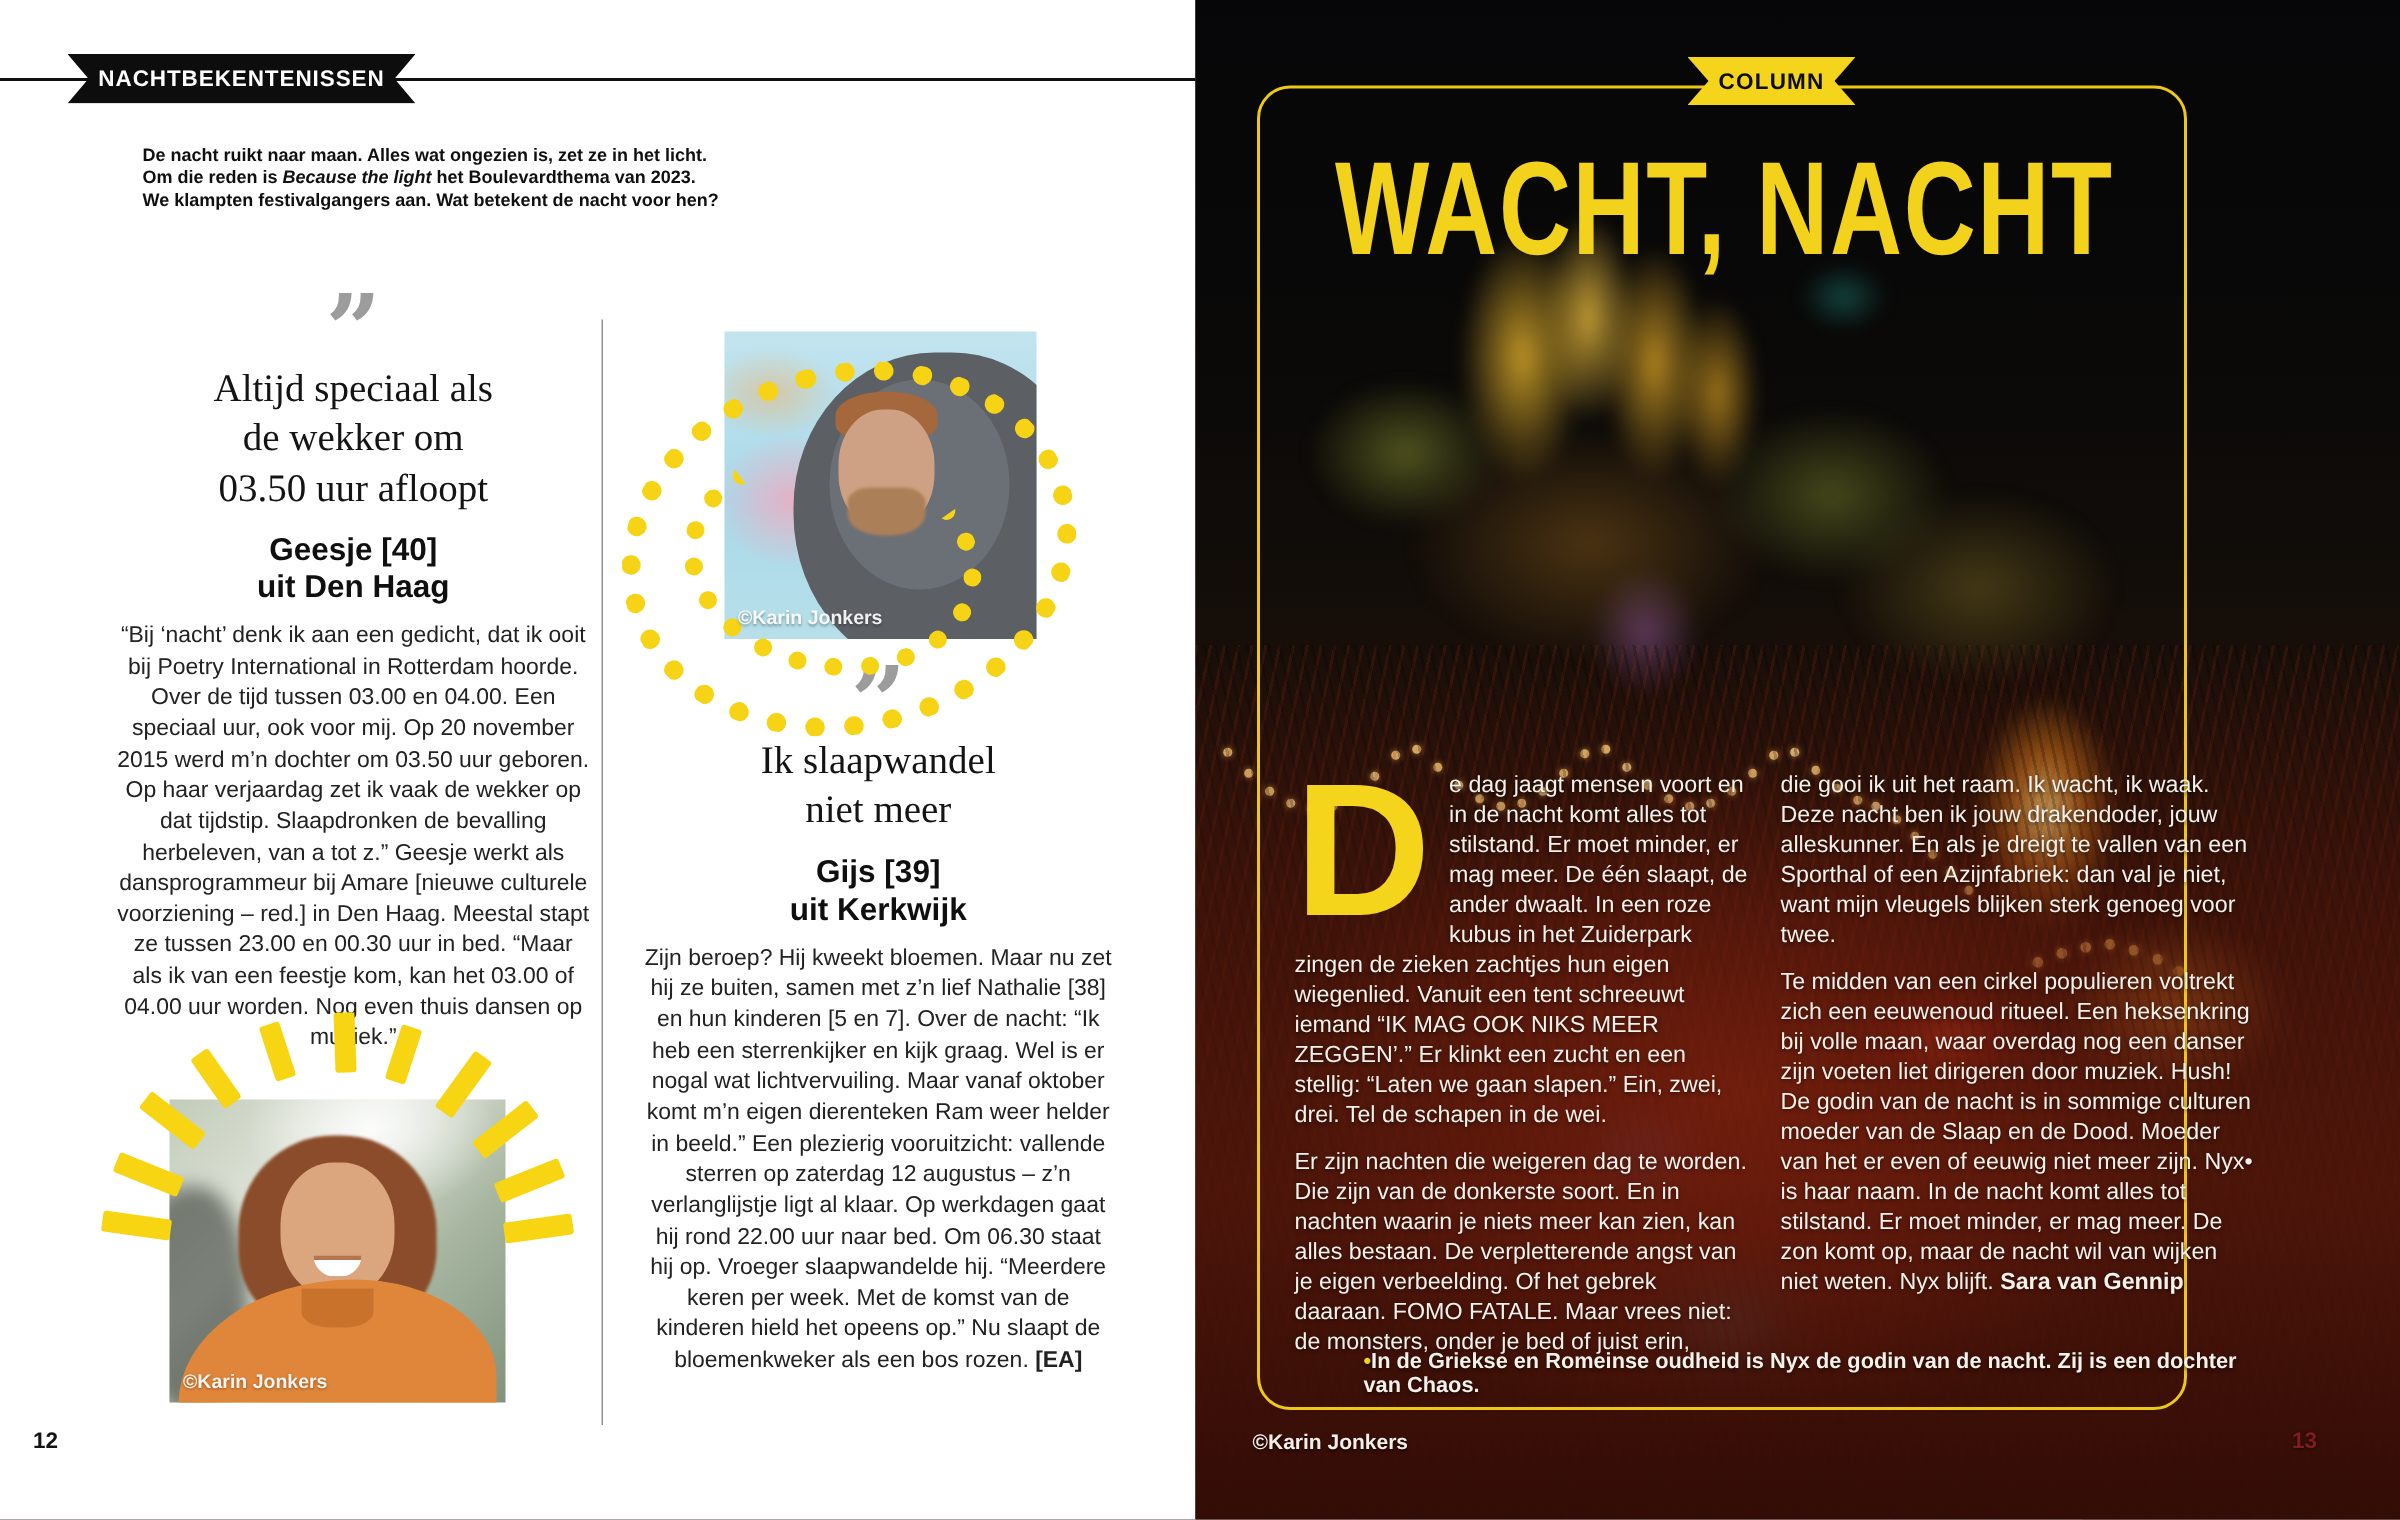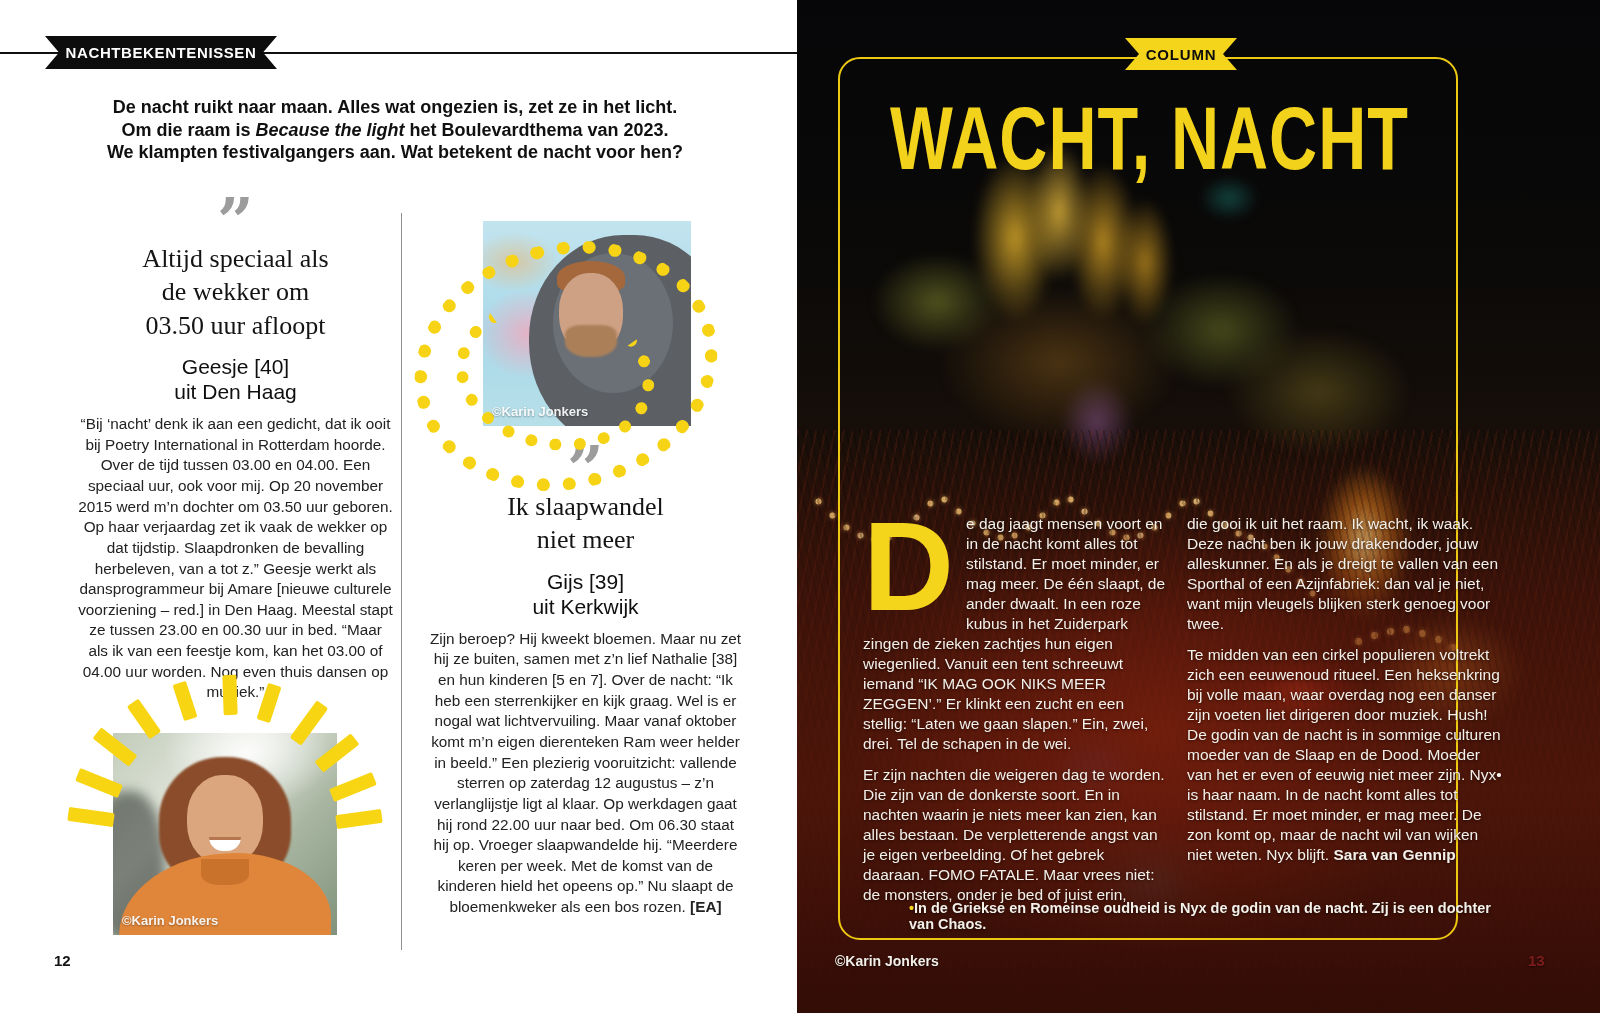--- a/index.html
+++ b/index.html
@@ -6,33 +6,33 @@
   html,body { width:1600px; height:1013px; }
   body { font-family:"Liberation Sans", sans-serif; background:#fff; overflow:hidden; }
   #spread { position:relative; width:1388px; height:1013px; background:#ffffff; }
 
   
   .rule-line { position:absolute; left:0; top:52px; width:797px; height:2px; background:#101010; }
   .ribbon { position:absolute; display:flex; align-items:center; justify-content:center;
             clip-path:polygon(0 0,100% 0,calc(100% - 14px) 50%,100% 100%,0 100%,14px 50%); }
   .ribbon-left { left:45px; top:36px; width:232px; height:33px; background:#0d0d0d;
                  color:#fff; font-weight:800; font-size:15px; letter-spacing:.6px; }
-  .intro { position:absolute; left:95px; top:96px; width:600px; text-align:center;
-           font-size:18px; line-height:1.26; font-weight:800; color:#101010; }
+  .intro { position:absolute; left:95px; top:96px; width:600px; text-align:left;
+           font-size:12px; line-height:1.26; font-weight:800; color:#101010; }
   .intro em { font-style:italic; font-weight:800; }
   .col-divider { position:absolute; left:401px; top:213px; width:1px; height:737px; background:#8f8f8f; }
 
   .profile { position:absolute; text-align:center; color:#1e1e1e; }
   .profile-1 { left:78px; top:198px; width:315px; }
   .profile-2 { left:428px; top:446px; width:315px; }
   .qmark { font-family:"DejaVu Serif", serif; font-weight:700; font-size:64px; line-height:.72;
            height:44px; color:#9c9c9c; }
   .p-quote { font-family:"Liberation Serif", serif; font-size:26px; line-height:1.28; color:#141414; }
   .p-quote span { display:block; }
-  .p-name { margin-top:12px; font-size:21px; line-height:1.22; font-weight:400; color:#0f0f0f; }
+  .p-name { margin-top:12px; font-size:21px; line-height:1.22; font-weight:700; color:#0f0f0f; }
   .p-name span { display:block; }
   .p-body { margin-top:9px; font-size:15.3px; line-height:1.35; font-weight:500; color:#222; }
   .p-body b { font-weight:800; }
 
   .photo { position:absolute; overflow:hidden; }
   .photo-credit { position:absolute; left:9px; bottom:7px; color:rgba(255,255,255,.92);
                   font-size:13px; font-weight:600; z-index:4; text-shadow:0 1px 2px rgba(0,0,0,.35); }
 
   
   .photo-geesje { left:113px; top:733px; width:224px; height:202px;
@@ -80,21 +80,21 @@
              border-radius:46%; }
   .pk-beard { position:absolute; left:82px; top:104px; width:52px; height:32px; background:#ab8059;
               border-radius:30% 30% 45% 45%; filter:blur(1px); }
   .gijs-ring { position:absolute; left:413px; top:243px; width:306px; height:246px; z-index:3;
                border:13px dotted #f6d415; border-radius:50%; transform:rotate(-14deg); }
   .gijs-ring-2 { position:absolute; left:455px; top:300px; width:200px; height:150px; z-index:3;
                  border:12px dotted #f6d415; border-radius:50%; transform:rotate(10deg);
                  border-top-color:transparent; }
 
   .page-num { position:absolute; font-size:15px; font-weight:600; }
-  .page-num-left { left:22px; top:952px; color:#141414;margin-left:32px; }
+  .page-num-left { left:22px; top:952px; color:#141414; }
   .page-num-right { left:1528px; top:952px; color:#7f1d1d; text-shadow:0 1px 2px rgba(0,0,0,.6); }
 
   
   .right-page { position:absolute; left:797px; top:0; width:803px; height:1013px; overflow:hidden;
                 background:linear-gradient(180deg,#070709 0%,#0b0a09 22%,#140f0a 36%,#23120a 50%,#35150a 64%,#45170a 80%,#38120699 100%), #30100a; }
   .bg-sky { position:absolute; inset:0;
      background:linear-gradient(180deg,#060608 0%,#0a0908 24%,#120d09 38%,#221109 52%,#361409 66%,#471708 82%,#361106 100%); }
   .bg-trees { position:absolute; inset:0; filter:blur(5px); background-image:
      radial-gradient(60px 120px at 218px 238px, rgba(205,160,40,.92), transparent 70%),
      radial-gradient(45px 100px at 262px 212px, rgba(222,178,58,.88), transparent 70%),
@@ -175,21 +175,21 @@
 
 <div id="spread">
 
   <div class="rule-line"></div>
   <div class="ribbon ribbon-left">
     <span>NACHTBEKENTENISSEN</span>
   </div>
 
   <div class="intro">
     <span>De nacht ruikt naar maan. Alles wat ongezien is, zet ze in het licht.</span><br>
-    <span>Om die raam is </span><em>Because the light</em><span> het Boulevardthema van 2023.</span><br>
+    <span>Om die reden is </span><em>Because the light</em><span> het Boulevardthema van 2023.</span><br>
     <span>We klampten festivalgangers aan. Wat betekent de nacht voor hen?</span>
   </div>
 
   <div class="col-divider"></div>
 
   <div class="profile profile-1">
     <div class="qmark">”</div>
     <div class="p-quote">
       <span>Altijd speciaal als</span>
       <span>de wekker om</span>

